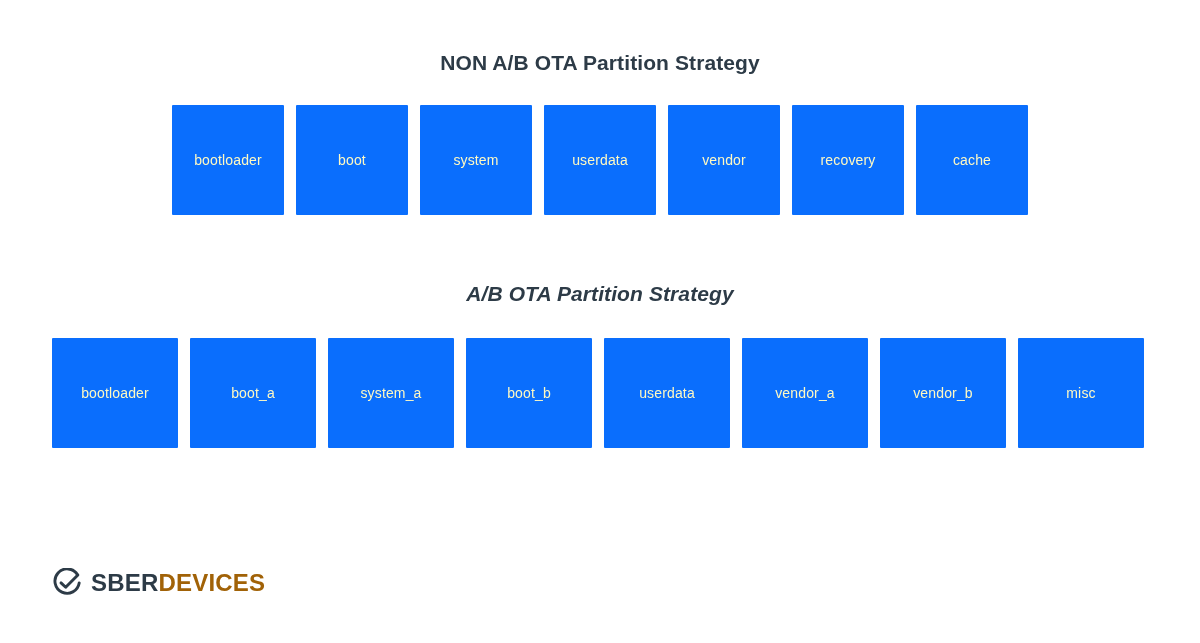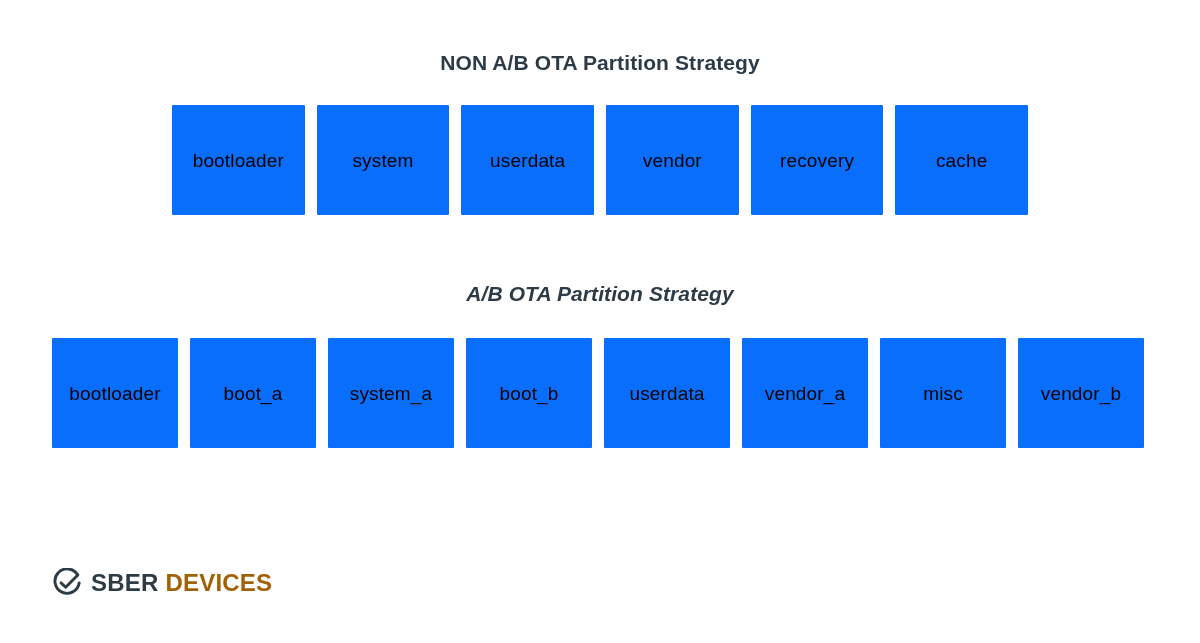--- a/index.html
+++ b/index.html
@@ -64,22 +64,22 @@
   .partition-box {
     flex: 1 1 0;
     background: #0a6efd;
     display: flex;
     align-items: center;
     justify-content: center;
     border-radius: 1px;
     min-width: 0;
   }
   .partition-label {
-    color: #000000;
-    font-size: 19px;
+    color: #fef9c3;
+    font-size: 14px;
     font-weight: normal;
     letter-spacing: 0.15px;
     text-align: center;
     white-space: nowrap;
     line-height: 1;
   }
 
   
   .brand-logo {
     position: absolute;
@@ -93,39 +93,41 @@
   .brand-mark {
     width: 30px;
     height: 30px;
     display: block;
     flex: 0 0 auto;
   }
   .brand-wordmark {
     display: flex;
     flex-direction: row;
     align-items: flex-end;
-    gap: 7px;
     font-size: 24px;
     font-weight: bold;
     letter-spacing: 0.2px;
     line-height: 1;
   }
   .brand-sber    { color: #2d3b47; }
   .brand-devices { color: #a16207; }
 </style>
 </head>
 <body>
 
 <div class="slide">
 
   <div class="section-title" id="title-nonab">NON A/B OTA Partition Strategy</div>
 
   <div class="partition-row" id="row-nonab">
     <div class="partition-box">
       <span class="partition-label">bootloader</span>
+    </div>
+    <div class="partition-box">
+      <span class="partition-label">boot</span>
     </div>
     <div class="partition-box">
       <span class="partition-label">system</span>
     </div>
     <div class="partition-box">
       <span class="partition-label">userdata</span>
     </div>
     <div class="partition-box">
       <span class="partition-label">vendor</span>
     </div>
@@ -152,24 +154,24 @@
     <div class="partition-box">
       <span class="partition-label">boot_b</span>
     </div>
     <div class="partition-box">
       <span class="partition-label">userdata</span>
     </div>
     <div class="partition-box">
       <span class="partition-label">vendor_a</span>
     </div>
     <div class="partition-box">
-      <span class="partition-label">misc</span>
+      <span class="partition-label">vendor_b</span>
     </div>
     <div class="partition-box">
-      <span class="partition-label">vendor_b</span>
+      <span class="partition-label">misc</span>
     </div>
   </div>
 
   <div class="brand-logo">
     <svg class="brand-mark" viewBox="0 0 32 32" aria-hidden="true">
       <path d="M27.2 7.1 A13 13 0 1 0 29 16" fill="none" stroke="#2d3b47" stroke-width="3.1" stroke-linecap="round"></path>
       <path d="M9.6 15.9 L14.6 20.6 L27.6 7.4" fill="none" stroke="#2d3b47" stroke-width="3.1" stroke-linecap="round" stroke-linejoin="round"></path>
     </svg>
     <div class="brand-wordmark">
       <span class="brand-sber">SBER</span>

